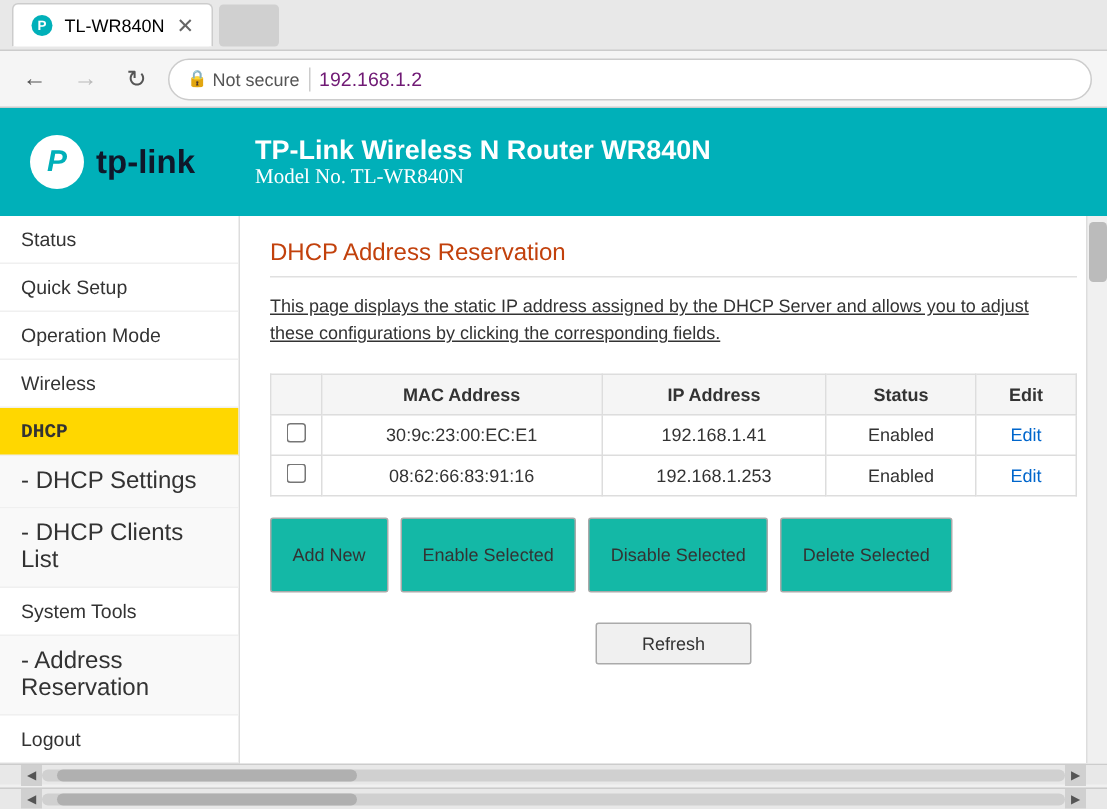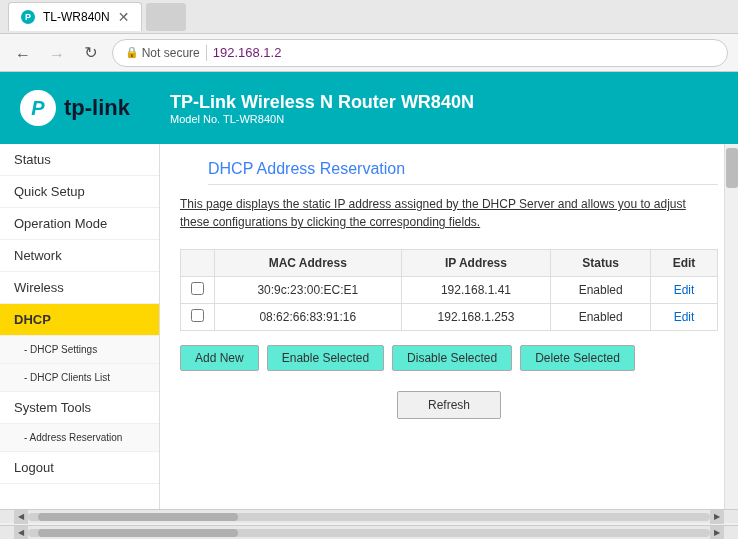--- a/index.html
+++ b/index.html
@@ -140,21 +140,22 @@
     }
     .header-title-area {
       margin-left: 20px;
       color: white;
     }
     .header-title-area h1 {
       font-size: 18px;
       font-weight: bold;
     }
     .header-title-area p {
-      font-size: 11px;
+      font-size: 14px;
+      font-family: Liberation Serif, serif;
     }
 
     
     .content-wrapper {
       display: flex;
       flex: 1;
       overflow: hidden;
     }
 
     
@@ -169,43 +170,43 @@
       padding: 8px 14px;
       cursor: pointer;
       font-size: 13px;
       color: #333;
       border-bottom: 1px solid #f0f0f0;
     }
     .sidebar-item.active-parent {
       background: #ffd700;
       font-weight: bold;
       color: #333;
+      font-family: Liberation Mono, monospace;
     }
     .sidebar-item.sub {
-      padding-left: 24px;
-      font-size: 10px;
+      padding-left: 14px;
+      font-size: 16px;
       background: #f9f9f9;
     }
 
     
     .main-content {
       flex: 1;
       padding: 16px 20px;
       background: white;
       overflow-y: auto;
       position: relative;
     }
     .page-title {
-      color: #3b82f6;
+      color: #c2410c;
       font-size: 16px;
       font-weight: normal;
       margin-bottom: 10px;
       padding-bottom: 6px;
       border-bottom: 1px solid #e0e0e0;
-      margin-left: 28px;
     }
     .page-description {
       font-size: 12px;
       color: #333;
       margin-bottom: 18px;
       line-height: 1.5;
       text-decoration: underline;
     }
 
     
@@ -239,23 +240,23 @@
     }
 
     
     .action-buttons {
       display: flex;
       gap: 8px;
       margin-bottom: 20px;
       flex-wrap: wrap;
     }
     .action-btn {
-      padding: 5px 14px;
+      padding: 17px 14px;
       border: 1px solid #aaa;
-      background: #5eead4;
+      background: #14b8a6;
       cursor: pointer;
       font-size: 12px;
       border-radius: 2px;
       color: #333;
     }
 
     
     .refresh-area {
       display: flex;
       justify-content: center;
@@ -376,23 +377,20 @@
 
     <div class="sidebar">
       <div class="sidebar-item">
         <span>Status</span>
       </div>
       <div class="sidebar-item">
         <span>Quick Setup</span>
       </div>
       <div class="sidebar-item">
         <span>Operation Mode</span>
-      </div>
-      <div class="sidebar-item">
-        <span>Network</span>
       </div>
       <div class="sidebar-item">
         <span>Wireless</span>
       </div>
       <div class="sidebar-item active-parent">
         <span>DHCP</span>
       </div>
       <div class="sidebar-item sub">
         <span>- DHCP Settings</span>
       </div>

